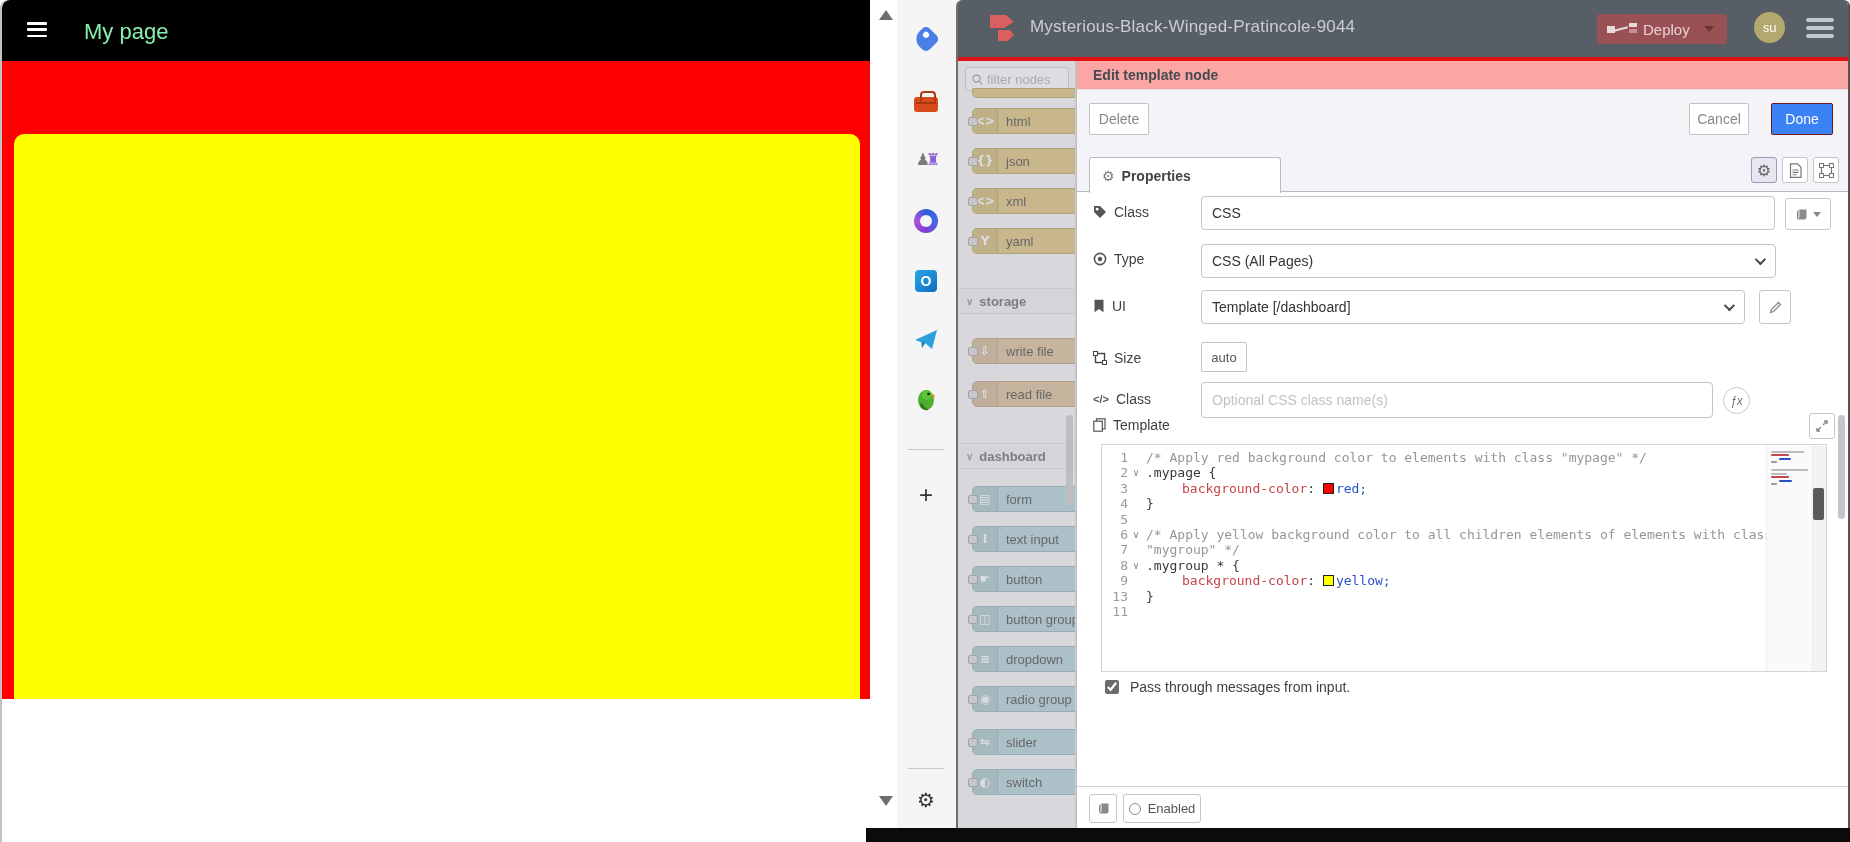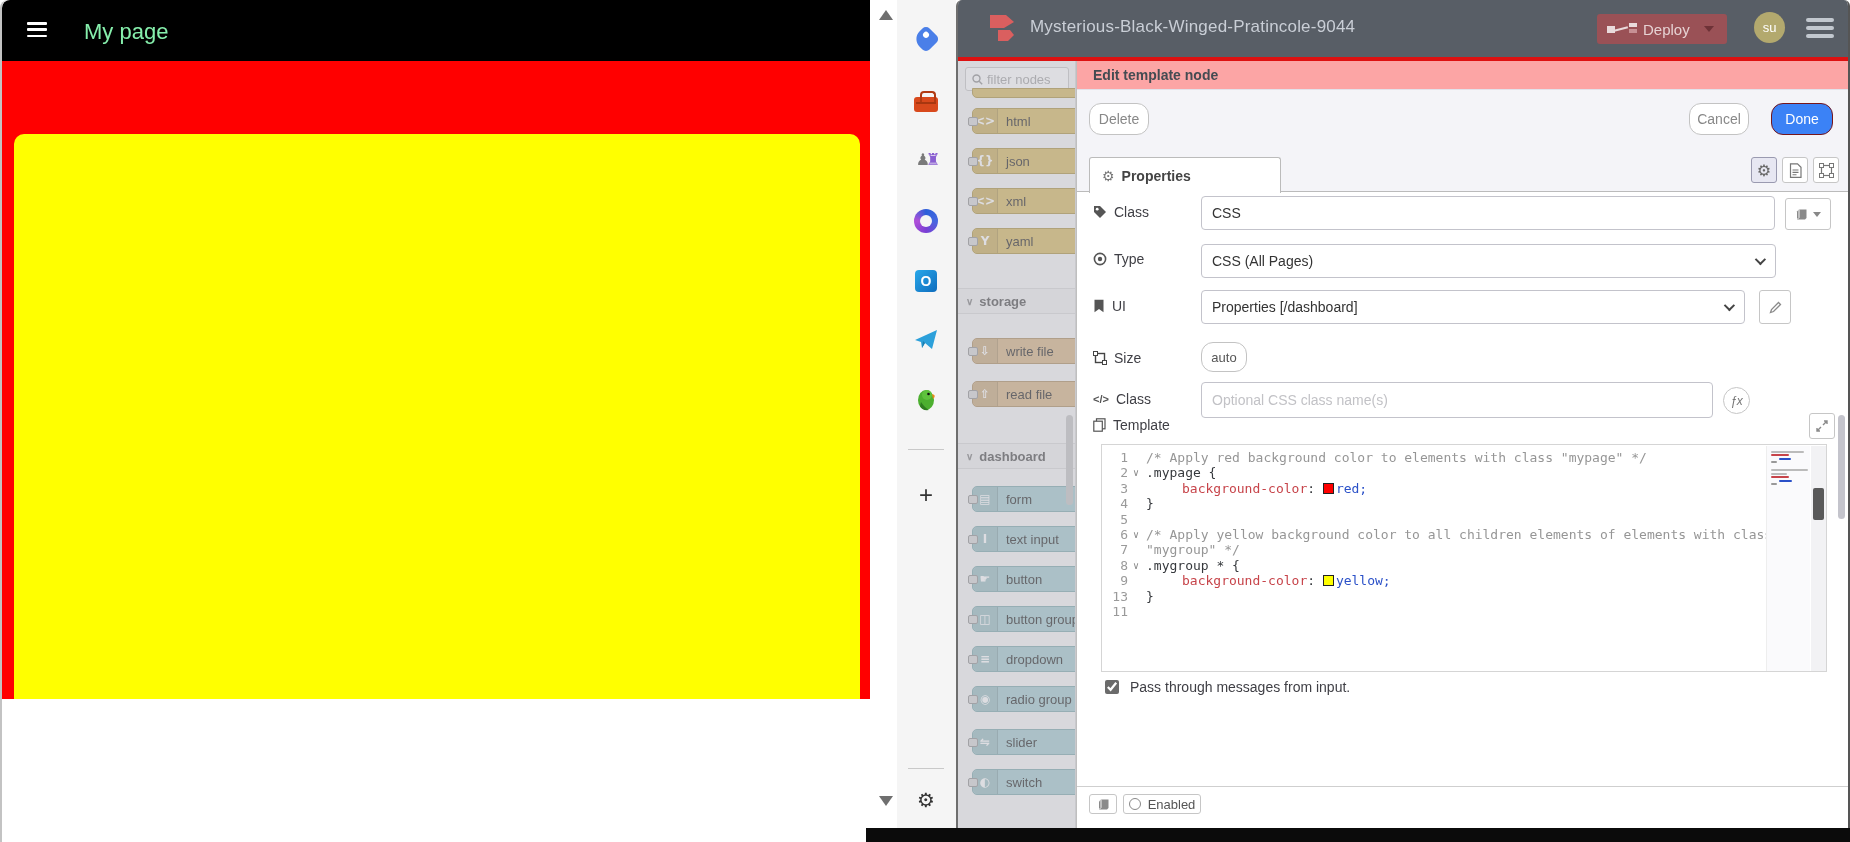--- a/index.html
+++ b/index.html
@@ -80,21 +80,21 @@
            display:flex;align-items:center;font-size:13px;font-weight:bold;color:#5a5a5a;cursor:pointer;}
   .pal-cat .chev{margin:0 6px 0 8px;font-size:10px;color:#888;}
   .pal-scroll{position:absolute;right:2px;top:354px;width:7px;height:90px;background:#c9c9c9;border-radius:4px;}
   .shade{left:0;top:61px;width:118px;height:771px;background:rgba(175,175,183,.42);z-index:5;}
 
   
   .tray{left:118px;top:61px;width:772px;height:771px;background:#fff;z-index:6;border-left:1px solid #bfbfbf;}
   .tray-head{left:0;top:0;width:100%;height:29px;background:#fca5a5;border-bottom:1px solid #e2e2ea;}
   .tray-title{left:16px;top:6px;font-size:14px;font-weight:bold;color:#444b52;}
   .toolbar{left:0;top:29px;width:100%;height:58px;background:#f4f4f8;}
-  .btn{position:absolute;height:32px;background:#fff;border:1px solid #c3c3c3;border-radius:12px;
+  .btn{position:absolute;height:32px;background:#fff;border:1px solid #c3c3c3;border-radius:2px;
        font-size:14px;color:#888;display:flex;align-items:center;justify-content:center;cursor:pointer;font-family:inherit;}
   .btn.done{background:#3b82f6;border-color:#76161b;color:#fff;}
   .tabbar{left:0;top:87px;width:100%;height:44px;background:#f4f4f8;border-bottom:1px solid #bbb;}
   .tab{left:12px;top:9px;width:192px;height:36px;background:#fff;border:1px solid #bbb;border-bottom:none;border-radius:3px 3px 0 0;
        display:flex;align-items:center;font-size:14px;font-weight:bold;color:#444;cursor:pointer;z-index:2;}
   .tab .g{font-family:"DejaVu Sans",sans-serif;color:#777;font-weight:normal;margin:0 7px 0 12px;}
   .mini-btn{position:absolute;width:26px;height:26px;background:#fff;border:1px solid #c6c6c6;border-radius:3px;
             display:flex;align-items:center;justify-content:center;cursor:pointer;color:#666;}
   .mini-btn.active{background:#e7e7f2;border-color:#9a9ab0;}
   .rowlabel{position:absolute;left:16px;font-size:14px;color:#3f3f45;display:flex;align-items:center;gap:7px;white-space:nowrap;}
@@ -121,21 +121,21 @@
   .sw{display:inline-block;width:11px;height:11px;border:1px solid #222;vertical-align:-1px;margin-right:2px;}
   .sw.red{background:#ff0000;} .sw.yel{background:#ffff00;}
   .minimap{position:absolute;right:16px;top:1px;width:44px;height:226px;background:#fafafc;border-left:1px solid #eee;padding:3px 2px;}
   .mm i{display:block;height:2px;margin:1.5px 2px;border-radius:1px;}
   .ed-scroll{position:absolute;right:0;top:1px;width:15px;height:226px;background:#f2f2f4;}
   .ed-thumb{position:absolute;right:2px;top:42px;width:11px;height:32px;background:#5a5a5a;border-radius:2px;}
 
   .chk-row{left:24px;top:616px;display:flex;align-items:center;gap:8px;font-size:14px;color:#3f3f45;}
   .chk-row input{width:14px;height:14px;accent-color:#6b6b6b;cursor:pointer;}
   .tray-footer{left:0;top:725px;width:100%;height:46px;border-top:1px solid #cfcfcf;background:#fff;}
-  .foot-btn{position:absolute;top:7px;height:20px;background:#fff;border:1px solid #c6c6c6;border-radius:3px;
+  .foot-btn{position:absolute;top:7px;height:29px;background:#fff;border:1px solid #c6c6c6;border-radius:3px;
             display:flex;align-items:center;justify-content:center;cursor:pointer;font-size:13px;color:#555;}
   .tray-scroll{position:absolute;right:3px;top:354px;width:7px;height:104px;background:#c4c4cc;border-radius:4px;}
 
   .blackstrip{left:866px;top:828px;width:984px;height:14px;background:#0b0b0b;z-index:9;}
 </style>
 </head>
 <body>
 
 <div class="stage">
 
@@ -386,21 +386,21 @@
           <span class="selchev"></span>
         </div>
 
       <div class="rowlabel" style="top:237px">
         <svg width="12" height="14" viewBox="0 0 12 14">
             <path d="M1.5 .8 h9 v12.5 l-4.5 -3.4 -4.5 3.4 z" fill="#555"></path>
           </svg>
         <span>UI</span>
         </div>
       <div class="selectbox" style="left:124px;top:229px;width:544px">
-        <span>Properties [/dashboard]</span>
+        <span>Template [/dashboard]</span>
           <span class="selchev"></span>
         </div>
       <div class="mini-btn" style="left:682px;top:229px;width:32px;height:34px">
         <svg width="13" height="13" viewBox="0 0 13 13">
             <path d="M1.5 11.5 L2.5 8.5 L9.5 1.5 L11.5 3.5 L4.5 10.5 Z" fill="none" stroke="#8a8a8a" stroke-width="1.3"></path>
           </svg>
         </div>
 
       <div class="rowlabel" style="top:289px">
         <svg width="14" height="14" viewBox="0 0 14 14">

